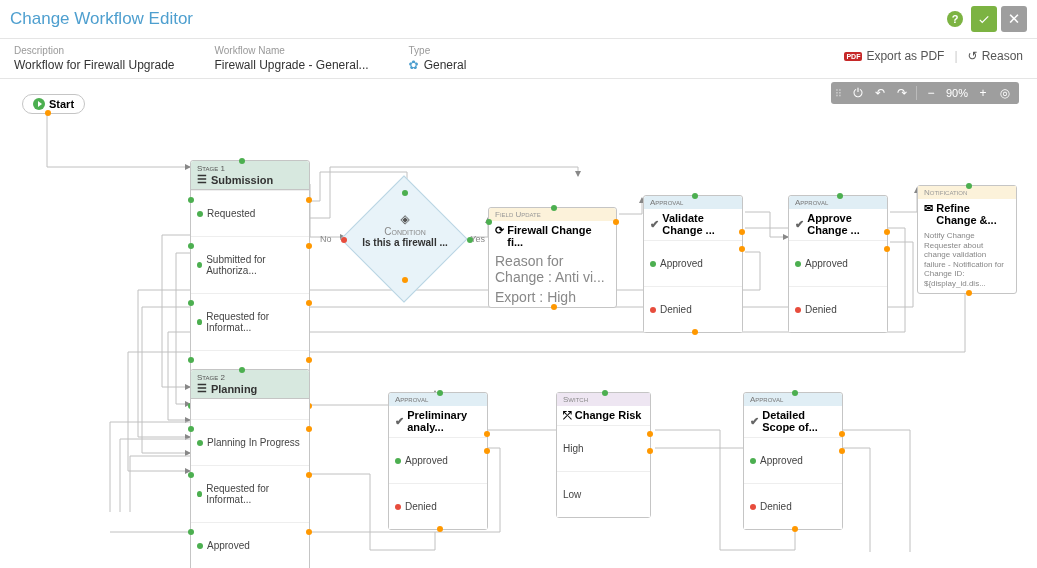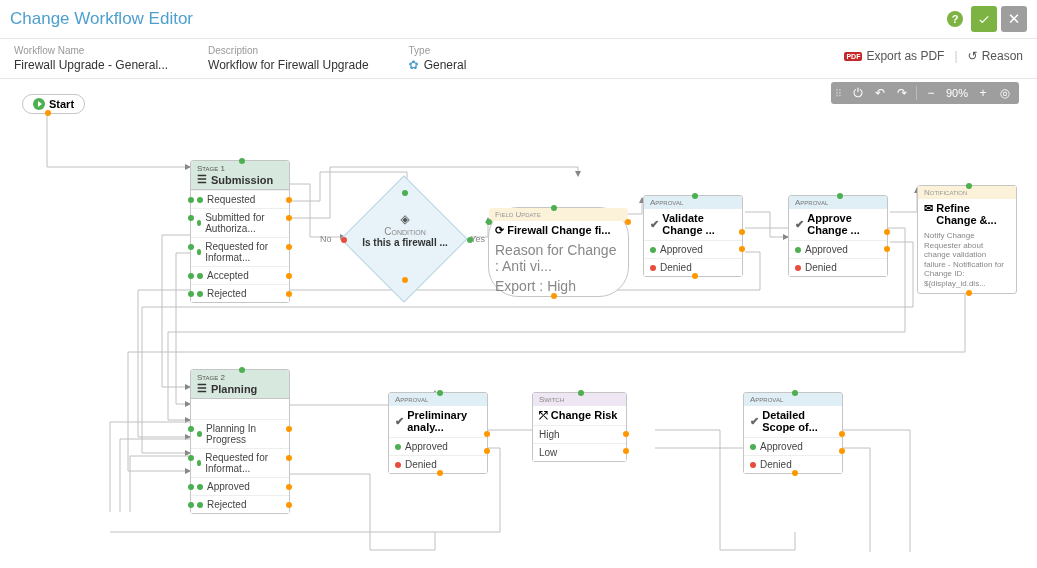--- a/index.html
+++ b/index.html
@@ -25,26 +25,26 @@
 
 .canvas { position: absolute; top: 72px; left: 0; right: 0; bottom: 0; background-image: radial-gradient(#d8d8d8 0.5px, transparent 0.5px); background-size: 6px 6px; }
 .toolbar { position: absolute; top: 10px; right: 18px; height: 22px; background: #9e9e9e; border-radius: 3px; display:flex; align-items:center; padding: 0 4px; gap: 2px; }
 .toolbar-btn { width: 20px; height: 18px; display:flex; align-items:center; justify-content:center; color:#fff; font-size:12px; cursor:pointer; }
 .toolbar-text { color:#fff; font-size: 11px; padding: 0 3px; }
 .toolbar-divider { width:1px; height:14px; background:#bbb; margin: 0 2px; }
 .grip { color:#ccc; margin-right:6px; letter-spacing:-2px; font-size:10px; }
 
 .node { position: absolute; background:#fff; border: 1px solid #c5c5c5; border-radius: 3px; font-size: 10px; }
 .node-items { }
-.node-item { padding: 3px 6px; font-size: 10px; color: #444; border-top: 1px solid #eee; display:flex; align-items:center; gap:4px; background:#fff; }
+.node-item { padding: 17px 6px; font-size: 10px; color: #444; border-top: 1px solid #eee; display:flex; align-items:center; gap:4px; background:#fff; }
 .dot { width:6px; height:6px; border-radius:50%; display:inline-block; }
 .dot.green { background:#4caf50; }
 .dot.red { background:#e74c3c; }
 
-.stage-node { width: 100px; }
+.stage-node { width: 120px; }
 .stage-node .node-hdr { background: #d7e8df; border-bottom:1px solid #c5c5c5; border-radius:3px 3px 0 0; padding:3px 6px; }
 .stage-node .st-label { font-size:8px; color:#555; font-variant:small-caps; }
 .stage-node .st-title { font-size:11px; color:#333; font-weight:600; display:flex; align-items:center; gap:4px; }
 
 .start-node { position:absolute; left:22px; top:22px; background:#fff; border:1px solid #c5c5c5; border-radius:10px; padding:3px 10px; font-size:11px; font-weight:600; display:flex; align-items:center; gap:4px; }
 .play-icon { width:12px; height:12px; border-radius:50%; background:#4caf50; display:flex; align-items:center; justify-content:center; }
 .play-icon::after { content:''; border-left:4px solid #fff; border-top:3px solid transparent; border-bottom:3px solid transparent; margin-left:1px; }
 
 .condition { position:absolute; width:140px; height:80px; }
 .diamond { width:90px; height:90px; transform:rotate(45deg); background:#e8f3f9; border:1px solid #b8d4e3; position:absolute; left:24px; top:-6px; }
@@ -52,21 +52,21 @@
 .cond-label { font-size:10px; color:#888; font-variant:small-caps; }
 .cond-title { font-size:10px; font-weight:600; color:#333; padding:0 20px; }
 .cond-no { position:absolute; left:-15px; top:34px; font-size:9px; color:#888; }
 .cond-yes { position:absolute; right:-10px; top:34px; font-size:9px; color:#888; }
 
 .approval-node { width:100px; }
 .approval-hdr { background:#e0eef5; padding:2px 6px; font-size:8px; color:#777; font-variant:small-caps; border-radius:3px 3px 0 0; }
 .approval-title { padding:3px 6px 4px; font-size:11px; font-weight:600; display:flex; gap:3px; align-items:center; }
 .check-ic { color:#666; font-size:11px; }
 
-.fieldupd-node { width:141px;border-radius:30px; }
+.fieldupd-node { width:129px; }
 .fieldupd-hdr { background:#fcf2da; padding:2px 6px; font-size:8px; color:#999; font-variant:small-caps; border-radius:3px 3px 0 0; }
 .fieldupd-title { padding:3px 6px; font-size:11px; font-weight:600; display:flex; gap:3px; }
 .fieldupd-body { padding:2px 6px; font-size:14px; color:#888; }
 
 .notif-node { width:100px; }
 .notif-hdr { background:#fcf2da; padding:2px 6px; font-size:8px; color:#999; font-variant:small-caps; }
 .notif-title { padding:3px 6px; font-size:11px; font-weight:600; display:flex; gap:3px; }
 .notif-body { padding:2px 6px 4px; font-size:8px; color:#888; line-height:1.2; }
 
 .switch-node { width:95px; }
@@ -92,26 +92,26 @@
       <svg width="14" height="14" viewBox="0 0 24 24">
           <path fill="#fff" d="M9 16.2l-3.5-3.5L4 14.2l5 5 11-11-1.4-1.4z"></path>
         </svg>
     </div>
     <div class="btn-close">✕</div>
   </div>
 </div>
 
 <div class="meta-bar">
   <div class="meta-field">
+    <span class="meta-label">Description</span>
+    <span class="meta-value">Workflow for Firewall Upgrade</span>
+  </div>
+  <div class="meta-field">
     <span class="meta-label">Workflow Name</span>
     <span class="meta-value">Firewall Upgrade - General...</span>
-  </div>
-  <div class="meta-field">
-    <span class="meta-label">Description</span>
-    <span class="meta-value">Workflow for Firewall Upgrade</span>
   </div>
   <div class="meta-field">
     <span class="meta-label">Type</span>
     <span class="meta-value general">
       <span class="gear">✿</span>
       <span>General</span>
     </span>
   </div>
   <div class="meta-right">
     <span>
@@ -351,21 +351,21 @@
     <div class="node-item">
         <span class="dot red"></span>
         <span>Denied</span>
       </div>
     <span class="port in" style="top:-3px; left:48px;"></span>
     <span class="port" style="top:38px; right:-3px;"></span>
     <span class="port" style="top:55px; right:-3px;"></span>
     <span class="port" style="bottom:-3px; left:48px;"></span>
   </div>
 
-  <div class="node switch-node" style="left:532px; top:320px;">
+  <div class="node switch-node" style="left:556px; top:320px;">
     <div class="switch-hdr">Switch</div>
     <div class="switch-title">
         <span>⤱</span>
         <span>Change Risk</span>
       </div>
     <div class="node-item" style="border-top:1px solid #eee;">
         <span>High</span>
       </div>
     <div class="node-item">
         <span>Low</span>

